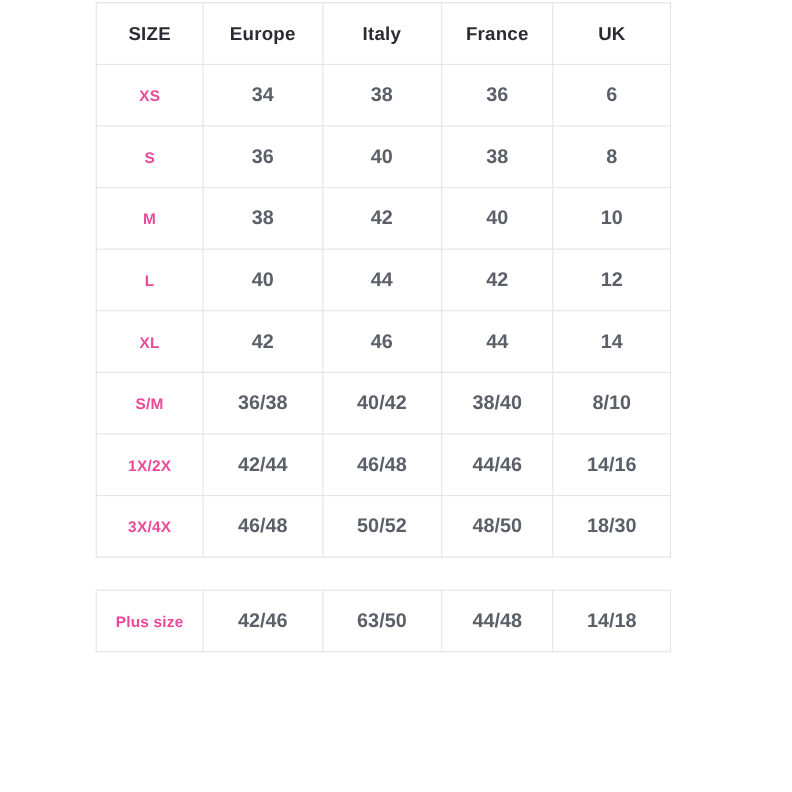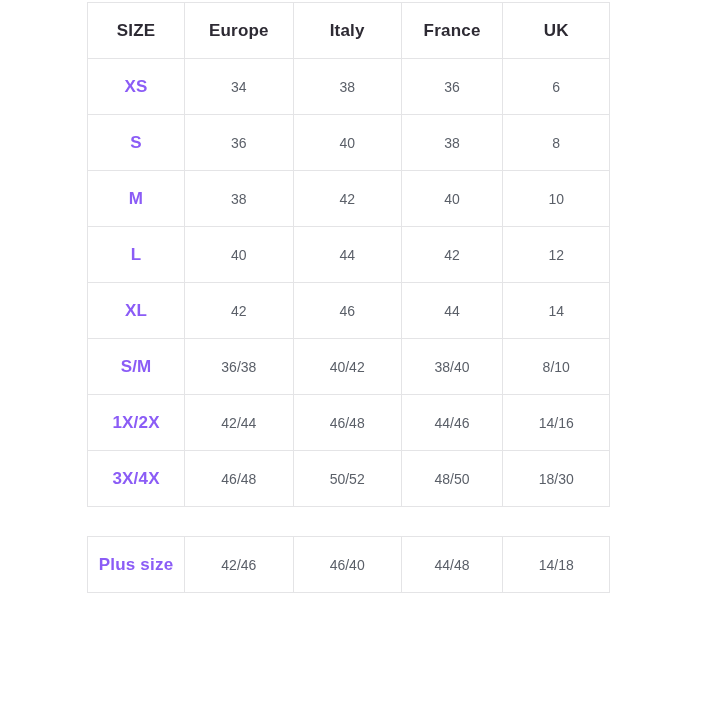--- a/index.html
+++ b/index.html
@@ -36,28 +36,28 @@
     vertical-align: middle;
     padding: 0;
   }
   th {
     font-size: 17px;
     font-weight: bold;
     color: #2d2a33;
     letter-spacing: 0.2px;
   }
   td.size-label {
-    font-size: 17px;
+    font-size: 14px;
     font-weight: bold;
-    color: #8b5cf6;
+    color: #ec4899;
     letter-spacing: 0.2px;
   }
   td.size-value {
-    font-size: 14px;
-    font-weight: normal;
+    font-size: 18px;
+    font-weight: bold;
     color: #5a5f68;
   }
   .special-table {
     margin-top: 29px;
   }
 </style>
 </head>
 <body>
 
 <div class="chart-wrap">
@@ -144,20 +144,20 @@
         <col class="c0">
         <col class="c1">
         <col class="c2">
         <col class="c3">
         <col class="c4">
       </colgroup>
     <tbody>
       <tr>
         <td class="size-label">Plus size</td>
         <td class="size-value">42/46</td>
-        <td class="size-value">46/40</td>
+        <td class="size-value">63/50</td>
         <td class="size-value">44/48</td>
         <td class="size-value">14/18</td>
       </tr>
     </tbody>
   </table>
 
 </div>
 
 </body></html>

